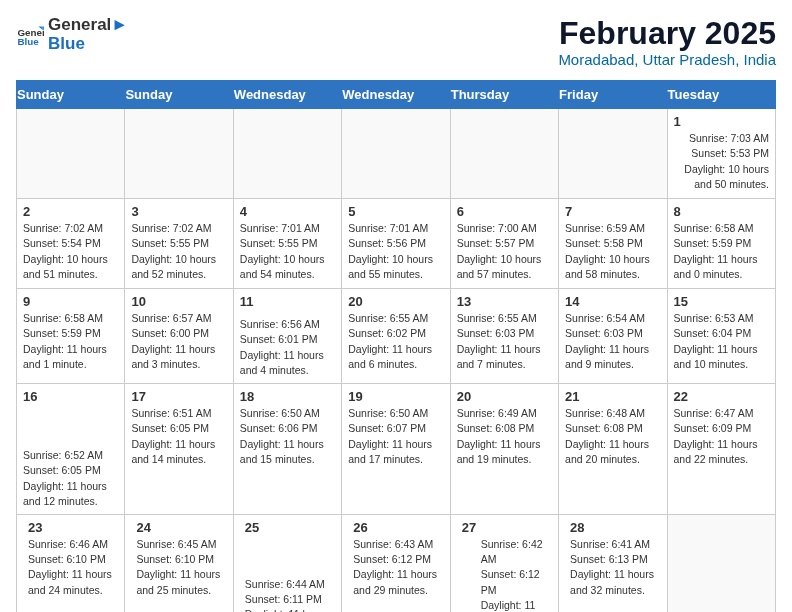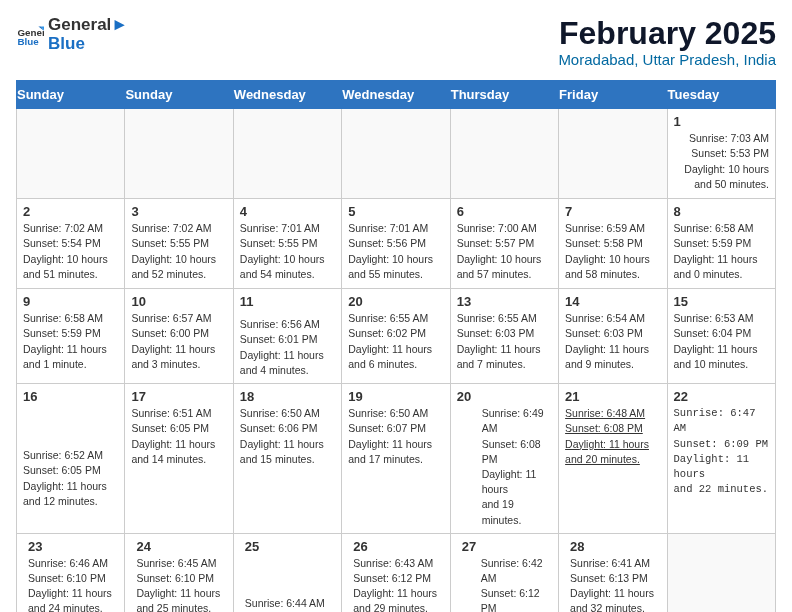--- a/index.html
+++ b/index.html
@@ -261,35 +261,35 @@
         </td>
         <td>
           <span class="day-number">19</span>
           <div class="day-info" style="white-space: pre-line;">Sunrise: 6:50 AM
 Sunset: 6:07 PM
 Daylight: 11 hours
 and 17 minutes.</div>
         </td>
         <td>
           <span class="day-number">20</span>
-          <div class="day-info" style="white-space: pre-line; margin-left: 25px;">Sunrise: 6:49 AM
+          <div class="day-info" style="white-space: pre-line;">Sunrise: 6:49 AM
 Sunset: 6:08 PM
 Daylight: 11 hours
 and 19 minutes.</div>
         </td>
         <td>
           <span class="day-number">21</span>
-          <div class="day-info" style="white-space: pre-line; text-decoration: underline;">Sunrise: 6:48 AM
+          <div class="day-info" style="white-space: pre-line;">Sunrise: 6:48 AM
 Sunset: 6:08 PM
 Daylight: 11 hours
 and 20 minutes.</div>
         </td>
         <td>
           <span class="day-number">22</span>
-          <div class="day-info" style="white-space: pre-line; font-family: Liberation Mono, monospace;">Sunrise: 6:47 AM
+          <div class="day-info" style="white-space: pre-line;">Sunrise: 6:47 AM
 Sunset: 6:09 PM
 Daylight: 11 hours
 and 22 minutes.</div>
         </td>
       </tr>
       <tr>
         <td>
           <span class="day-number">23</span>
           <div class="day-info" style="white-space: pre-line;">Sunrise: 6:46 AM
 Sunset: 6:10 PM

